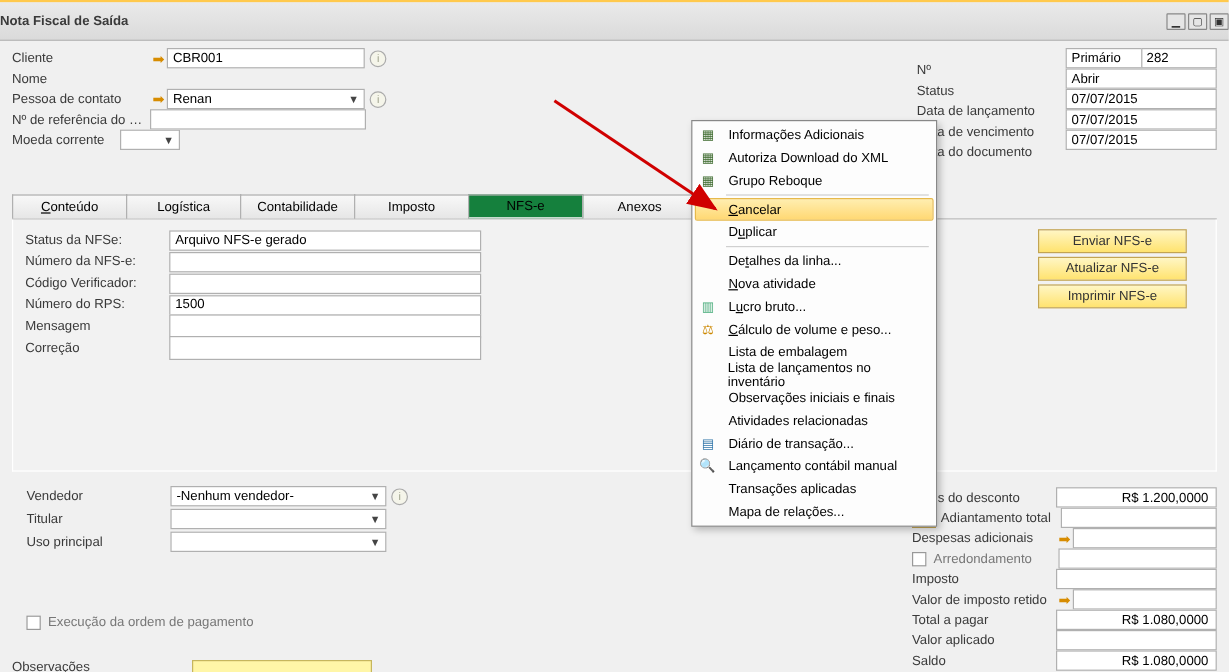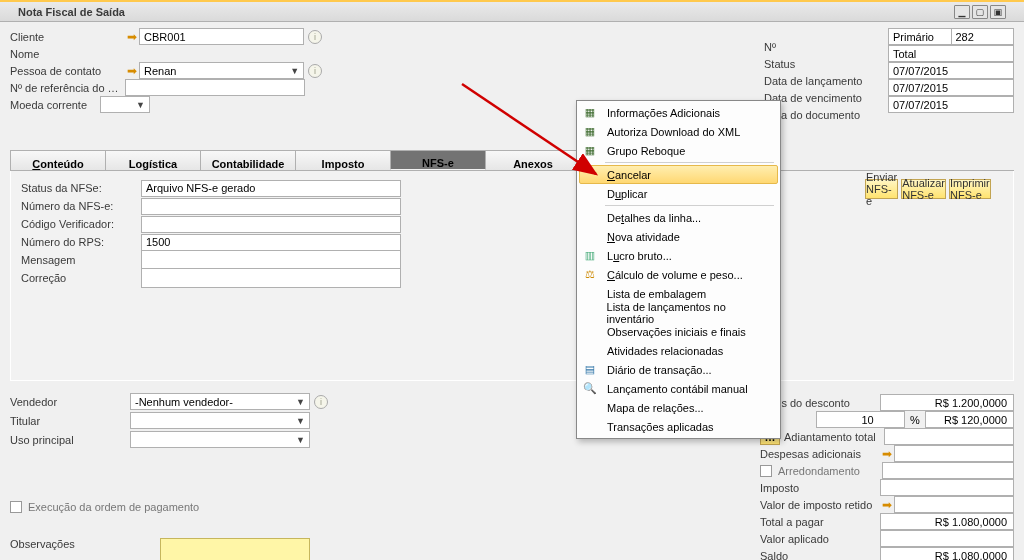--- a/index.html
+++ b/index.html
@@ -1,54 +1,54 @@
 <!DOCTYPE html>
 <html><head>
 <meta charset="utf-8">
 <style>
   * { box-sizing: border-box; font-family: Tahoma, Arial, sans-serif; font-size: 11px; }
   body { margin:0; padding:0; background:#f0f0f0; width:1024px; height:560px; overflow:hidden; position:relative; }
   .window { position:absolute; left:0; top:0; width:1024px; height:560px; background:#f0f0f0; border-top:2px solid #ffc94d; }
-  .titlebar { height:20px; background:linear-gradient(#eaeaea,#dadada); padding:2px 18px; display:flex; align-items:center; border-bottom:1px solid #b0b0b0; }
+  .titlebar { height:32px; background:linear-gradient(#eaeaea,#dadada); padding:2px 0; display:flex; align-items:center; border-bottom:1px solid #b0b0b0; }
   .titlebar .title { font-weight:bold; color:#3a3a3a; }
   .titlebar .tbtns { margin-left:auto; display:flex; gap:0; }
   .titlebar .tbtn { width:16px; height:14px; border:1px solid #888; background:#e5e5e5; margin-left:2px; display:flex; align-items:center; justify-content:center; font-size:9px; color:#333; border-radius:1px; }
   .content { padding:8px 10px; position:relative; }
 
   .row { display:flex; align-items:center; height:17px; }
   .lbl { width:115px; color:#3a3a3a; padding-right:4px; white-space:nowrap; overflow:hidden; text-overflow:ellipsis; }
   .field { background:#fff; border:1px solid #b0b0b0; height:17px; padding:1px 4px; overflow:hidden; white-space:nowrap; display:flex; align-items:center; }
   .arrow-link { color:#d78c00; margin:0 2px; font-size:12px; }
   .dd-arrow { margin-left:auto; color:#444; font-size:9px; }
   .info-icon { width:14px; height:14px; border-radius:50%; border:1px solid #aaa; text-align:center; line-height:12px; color:#9ea28c; font-size:9px; margin-left:4px; background:#f5f5ea; }
   .combo { display:flex; align-items:center; }
 
   .left-col { position:absolute; left:10px; top:6px; width:320px; }
   .right-col { position:absolute; right:10px; top:6px; width:250px; }
   .right-col .lbl { width:124px;margin-top:21px; }
   .right-col .field { flex:1; }
 
   .tabs-area { position:absolute; left:10px; top:128px; width:1004px; }
   .tab-strip { display:flex; border-bottom:1px solid #b0b0b0; }
-  .tab { width:96px; height:20px; display:flex; align-items:flex-end; justify-content:center; border:1px solid #b0b0b0; border-bottom:none; background:linear-gradient(#f8f8f8,#e6e6e6); margin-right:-1px; cursor:pointer;font-weight:bold; }
+  .tab { width:96px; height:20px; display:flex; align-items:center; justify-content:center; border:1px solid #b0b0b0; border-bottom:none; background:linear-gradient(#f8f8f8,#e6e6e6); margin-right:-1px; cursor:pointer; }
   .tab u { text-decoration:underline; }
-  .tab.active { background:#737373; border-bottom:1px solid #f2f2f2; position:relative; z-index:1; }
+  .tab.active { background:#15803d; border-bottom:1px solid #f2f2f2; position:relative; z-index:1; }
   .tab-body { border:1px solid #fff; border-top:none; height:210px; background:#f2f2f2; position:relative; padding:8px 10px; }
 
   .nfse-form { position:absolute; left:10px; top:8px; width:500px; }
   .nfse-form .row { height:18px; }
   .nfse-form .lbl { width:120px; }
   .nfse-form .field { width:260px; }
   .nfse-form .field.tall { height:20px; }
 
-  .nfse-btns { position:absolute; right:24px; top:8px; width:124px; display:flex; flex-direction:row; gap:3px; }
+  .nfse-btns { position:absolute; right:24px; top:8px; width:124px; display:flex; flex-direction:column; gap:3px; }
   .ybtn { height:20px; background:linear-gradient(#fff6c4,#ffe36f); border:1px solid #c2a452; display:flex; align-items:center; justify-content:center; color:#333; cursor:pointer; }
 
   .bottom-left { position:absolute; left:10px; top:370px; width:340px; }
-  .bottom-left .row { height:19px; }
+  .bottom-left .row { height:19px;margin-left:12px; }
   .bottom-left .lbl { width:120px; }
   .bottom-left .field { width:180px; }
 
   .chk { width:12px; height:12px; border:1px solid #999; margin-right:6px; display:inline-block; background:#fff; }
 
   .obs { position:absolute; left:10px; top:516px; display:flex; }
   .obs .lbl { width:150px; }
   .obs .ta { width:150px; height:32px; background:#fff6a7; border:1px solid #c6b65d; }
 
   .bottom-right { position:absolute; right:10px; top:372px; width:254px; }
@@ -128,21 +128,21 @@
         <div class="field" style="width:72px">
             <span>Primário</span>
           </div>
         <div class="field" style="flex:1; margin-left:-1px;">
             <span>282</span>
           </div>
       </div>
       <div class="row">
         <span class="lbl">Status</span>
         <div class="field">
-            <span>Total</span>
+            <span>Abrir</span>
           </div>
       </div>
       <div class="row">
         <span class="lbl">Data de lançamento</span>
         <div class="field">
             <span>07/07/2015</span>
           </div>
       </div>
       <div class="row">
         <span class="lbl">Data de vencimento</span>
@@ -266,30 +266,20 @@
       <div class="ta"></div>
     </div>
 
     <div class="bottom-right">
       <div class="row">
           <span class="lbl">antes do desconto</span>
           <div class="field">
             <span>R$ 1.200,0000</span>
           </div>
         </div>
-      <div class="row split">
-        <span class="lbl" style="width:54px">nto.</span>
-        <div class="field small">
-            <span>10</span>
-          </div>
-        <span class="pct">%</span>
-        <div class="field" style="flex:1">
-            <span>R$ 120,0000</span>
-          </div>
-      </div>
       <div class="row">
         <span class="dots-btn">…</span>
         <span class="lbl" style="width:100px">Adiantamento total</span>
         <div class="field">
             <span></span>
           </div>
       </div>
       <div class="row">
           <span class="lbl">Despesas adicionais</span>
           <span class="arrow-link">➡</span>
@@ -397,25 +387,25 @@
     <div class="ctx-row">
         <span class="ctx-icon" style="color:#37a">▤</span>
         <span class="ctx-label">Diário de transação...</span>
       </div>
     <div class="ctx-row">
         <span class="ctx-icon" style="color:#37a">🔍</span>
         <span class="ctx-label">Lançamento contábil manual</span>
       </div>
     <div class="ctx-row">
         <span class="ctx-icon"></span>
+        <span class="ctx-label">Transações aplicadas</span>
+      </div>
+    <div class="ctx-row">
+        <span class="ctx-icon"></span>
         <span class="ctx-label">Mapa de relações...</span>
-      </div>
-    <div class="ctx-row">
-        <span class="ctx-icon"></span>
-        <span class="ctx-label">Transações aplicadas</span>
       </div>
   </div>
 
   <svg class="arrow-svg" width="160" height="110">
     <defs>
         <marker id="ah" markerWidth="10" markerHeight="8" refX="9" refY="4" orient="auto">
           <path d="M0,0 L10,4 L0,8 Z" fill="#d00000"></path>
         </marker>
       </defs>
     <line x1="6" y1="6" x2="140" y2="96" stroke="#d00000" stroke-width="2.5" marker-end="url(#ah)"></line>

